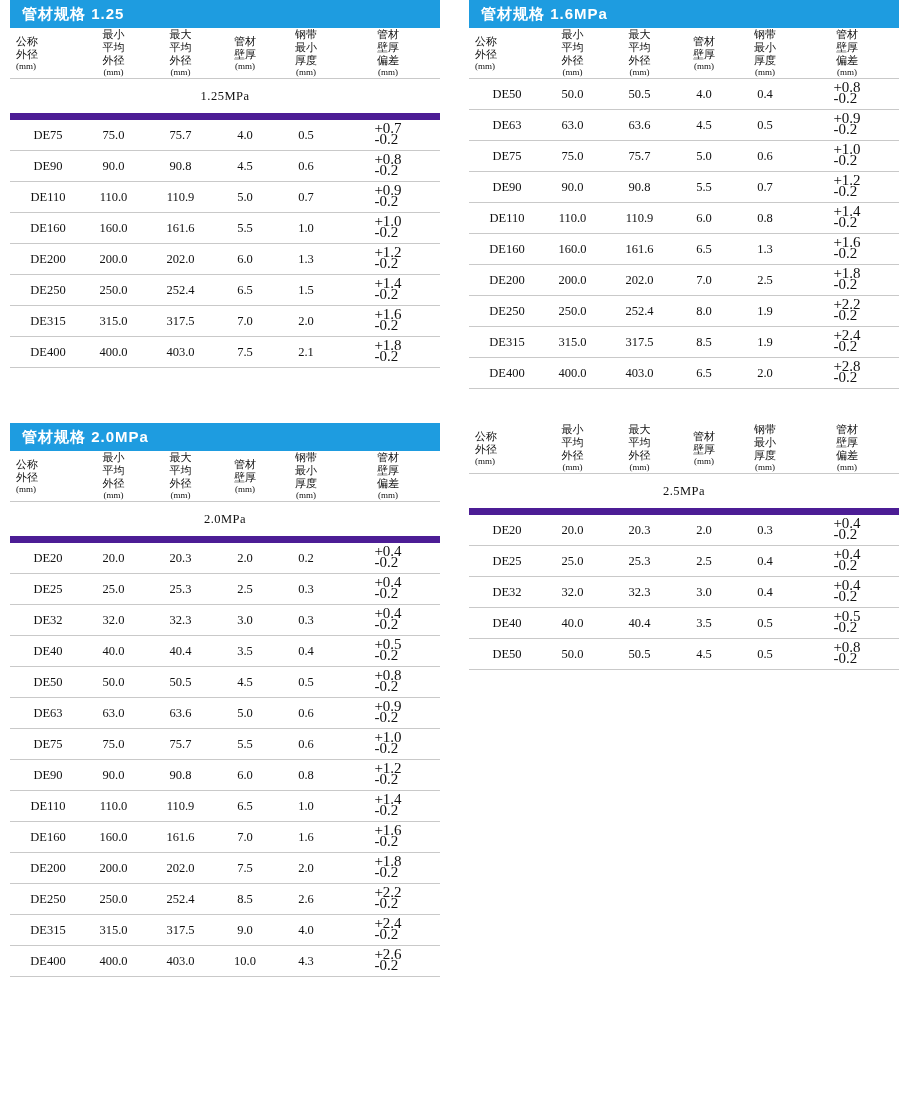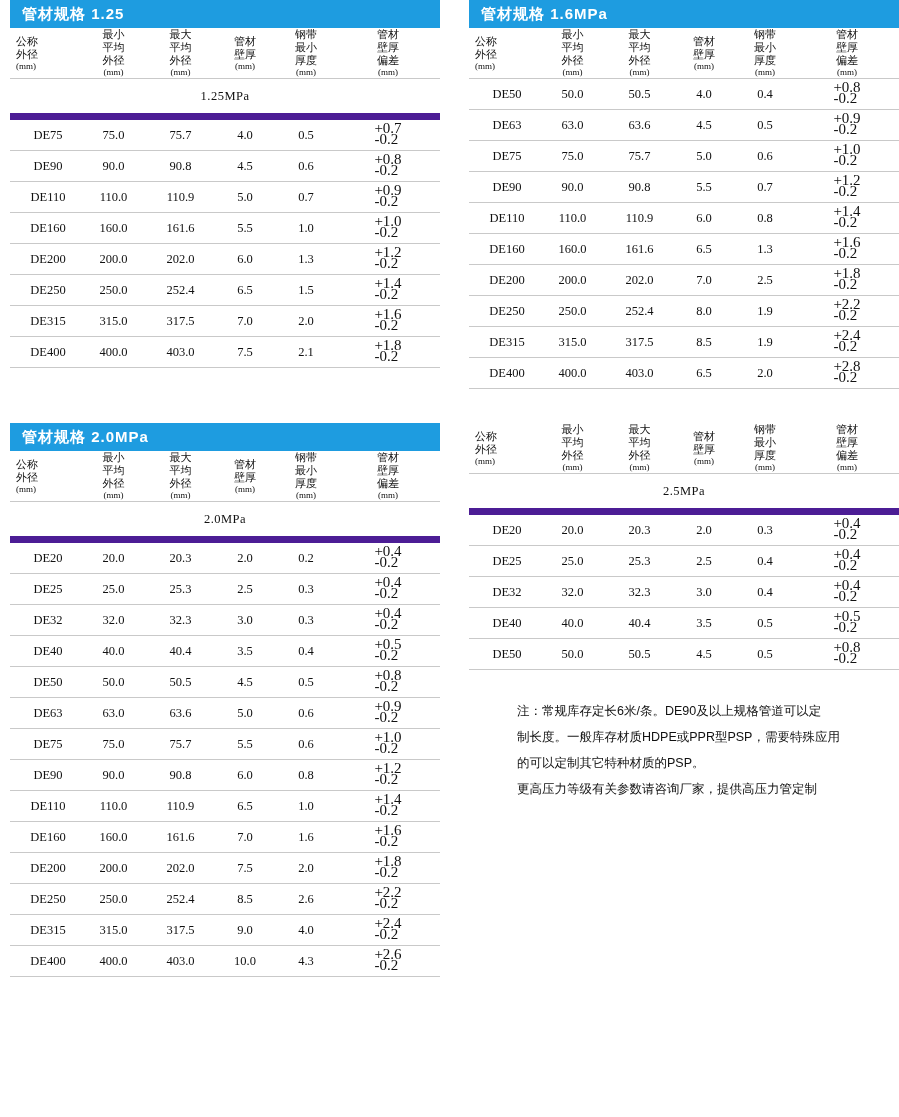--- a/index.html
+++ b/index.html
@@ -633,22 +633,16 @@
               <td class="name">DE50</td>
               <td>50.0</td>
               <td>50.5</td>
               <td>4.5</td>
               <td>0.5</td>
               <td><span class="tol"><span>+0.8</span><span>-0.2</span></span></td>
             </tr>
         </tbody>
       </table>
 
-      <div class="note">
-        <p>注：常规库存定长6米/条。DE90及以上规格管道可以定</p>
-        <p>制长度。一般库存材质HDPE或PPR型PSP，需要特殊应用</p>
-        <p>的可以定制其它特种材质的PSP。</p>
-        <p>更高压力等级有关参数请咨询厂家，提供高压力管定制</p>
-      </div>
     </div>
 
   </div>
 </div>
 
 </body></html>

